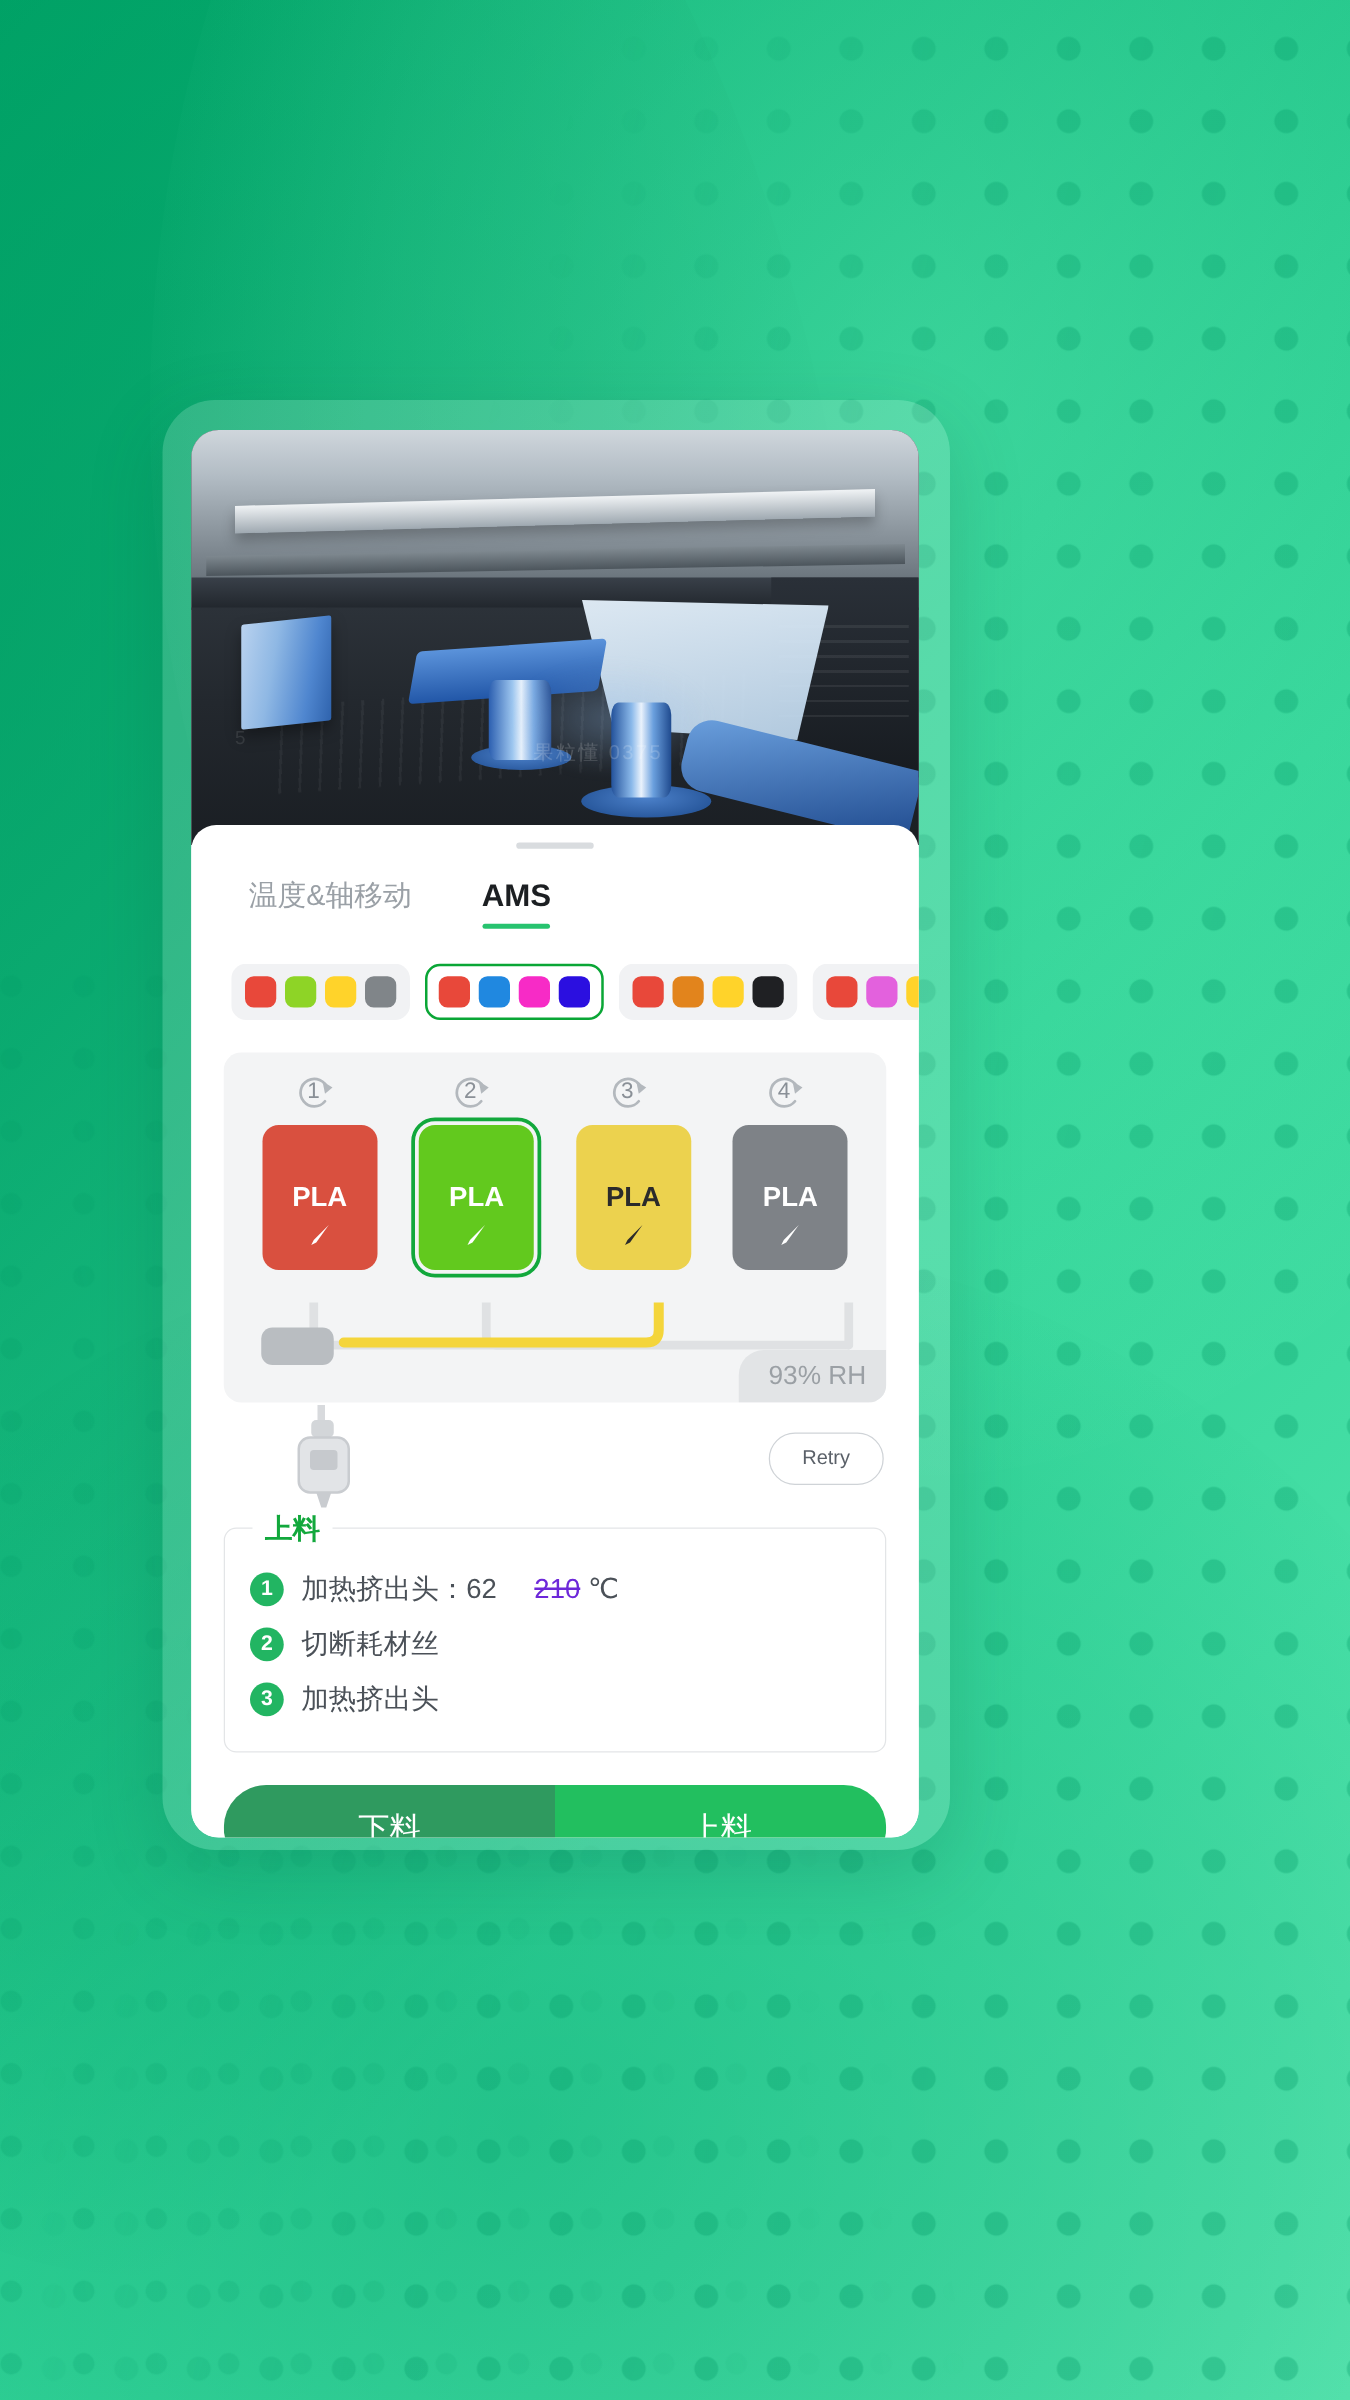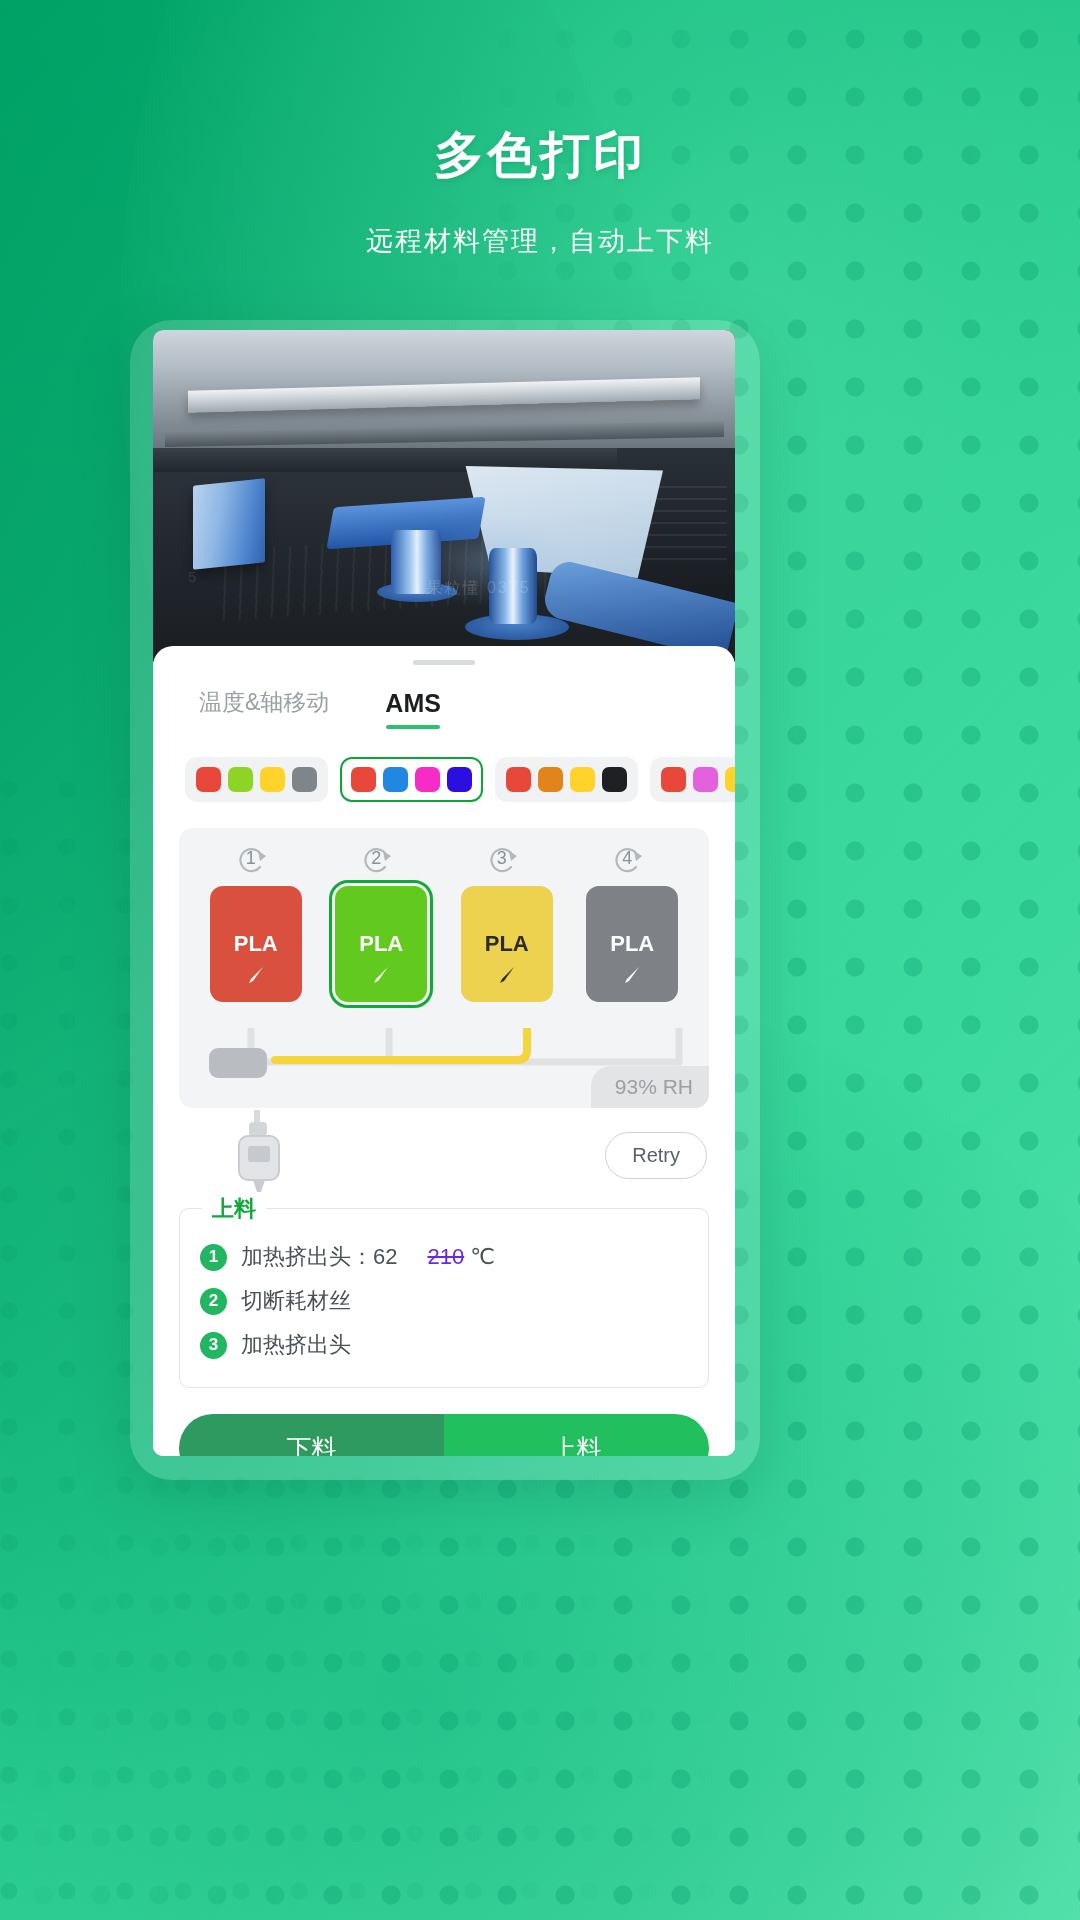--- a/index.html
+++ b/index.html
@@ -73,23 +73,23 @@
   .phone-shadow {
     position: absolute;
     left: 130px; top: 320px;
     width: 630px; height: 1160px;
     border-radius: 42px;
     background: rgba(255,255,255,0.16);
     box-shadow: 0 18px 60px rgba(0,80,55,0.18);
   }
   .phone {
     position: absolute;
-    left: 153px; top: 330px;
+    left: 153px; top: 344px;
     width: 582px; height: 1126px;
-    border-radius: 10px;
+    border-radius: 22px;
     background: #ffffff;
     overflow: hidden;
   }
 
   
   .camera {
     position: relative;
     width: 582px; height: 332px;
     background: #1d2126;
     overflow: hidden;
@@ -275,21 +275,21 @@
   
   .below-panel { position: relative; height: 96px; }
   .extruder { position: absolute; left: 48px; top: 2px; }
   .retry-btn {
     position: absolute; right: 2px; top: 24px;
     padding: 11px 26px;
     border: 1px solid #cfd3d7;
     border-radius: 24px;
     background: #fff;
     color: #5a6068;
-    font-size: 20px;
+    font-size: 16px;
     cursor: pointer;
   }
 
   
   .steps {
     position: relative;
     margin-top: 4px;
     border: 1px solid #e3e5e7;
     border-radius: 10px;
     padding: 26px 20px 20px;
@@ -332,24 +332,20 @@
 <body>
 
 <div id="page">
 
   <div class="bg-wave wave-a"></div>
   <div class="bg-wave wave-b"></div>
   <div class="bg-wave wave-c"></div>
   <div class="bg-dots"></div>
   <div class="bg-dots2"></div>
 
-  <div class="hero">
-    <div class="hero-title">多色打印</div>
-    <div class="hero-sub">远程材料管理，自动上下料</div>
-  </div>
 
   <div class="phone-shadow"></div>
   <div class="phone">
 
     <div class="camera">
       <div class="cam-ceiling"></div>
       <div class="cam-ceiling-rail"></div>
       <div class="cam-ceiling-rail2"></div>
       <div class="cam-bar-dark"></div>
       <div class="cam-floor"></div>

